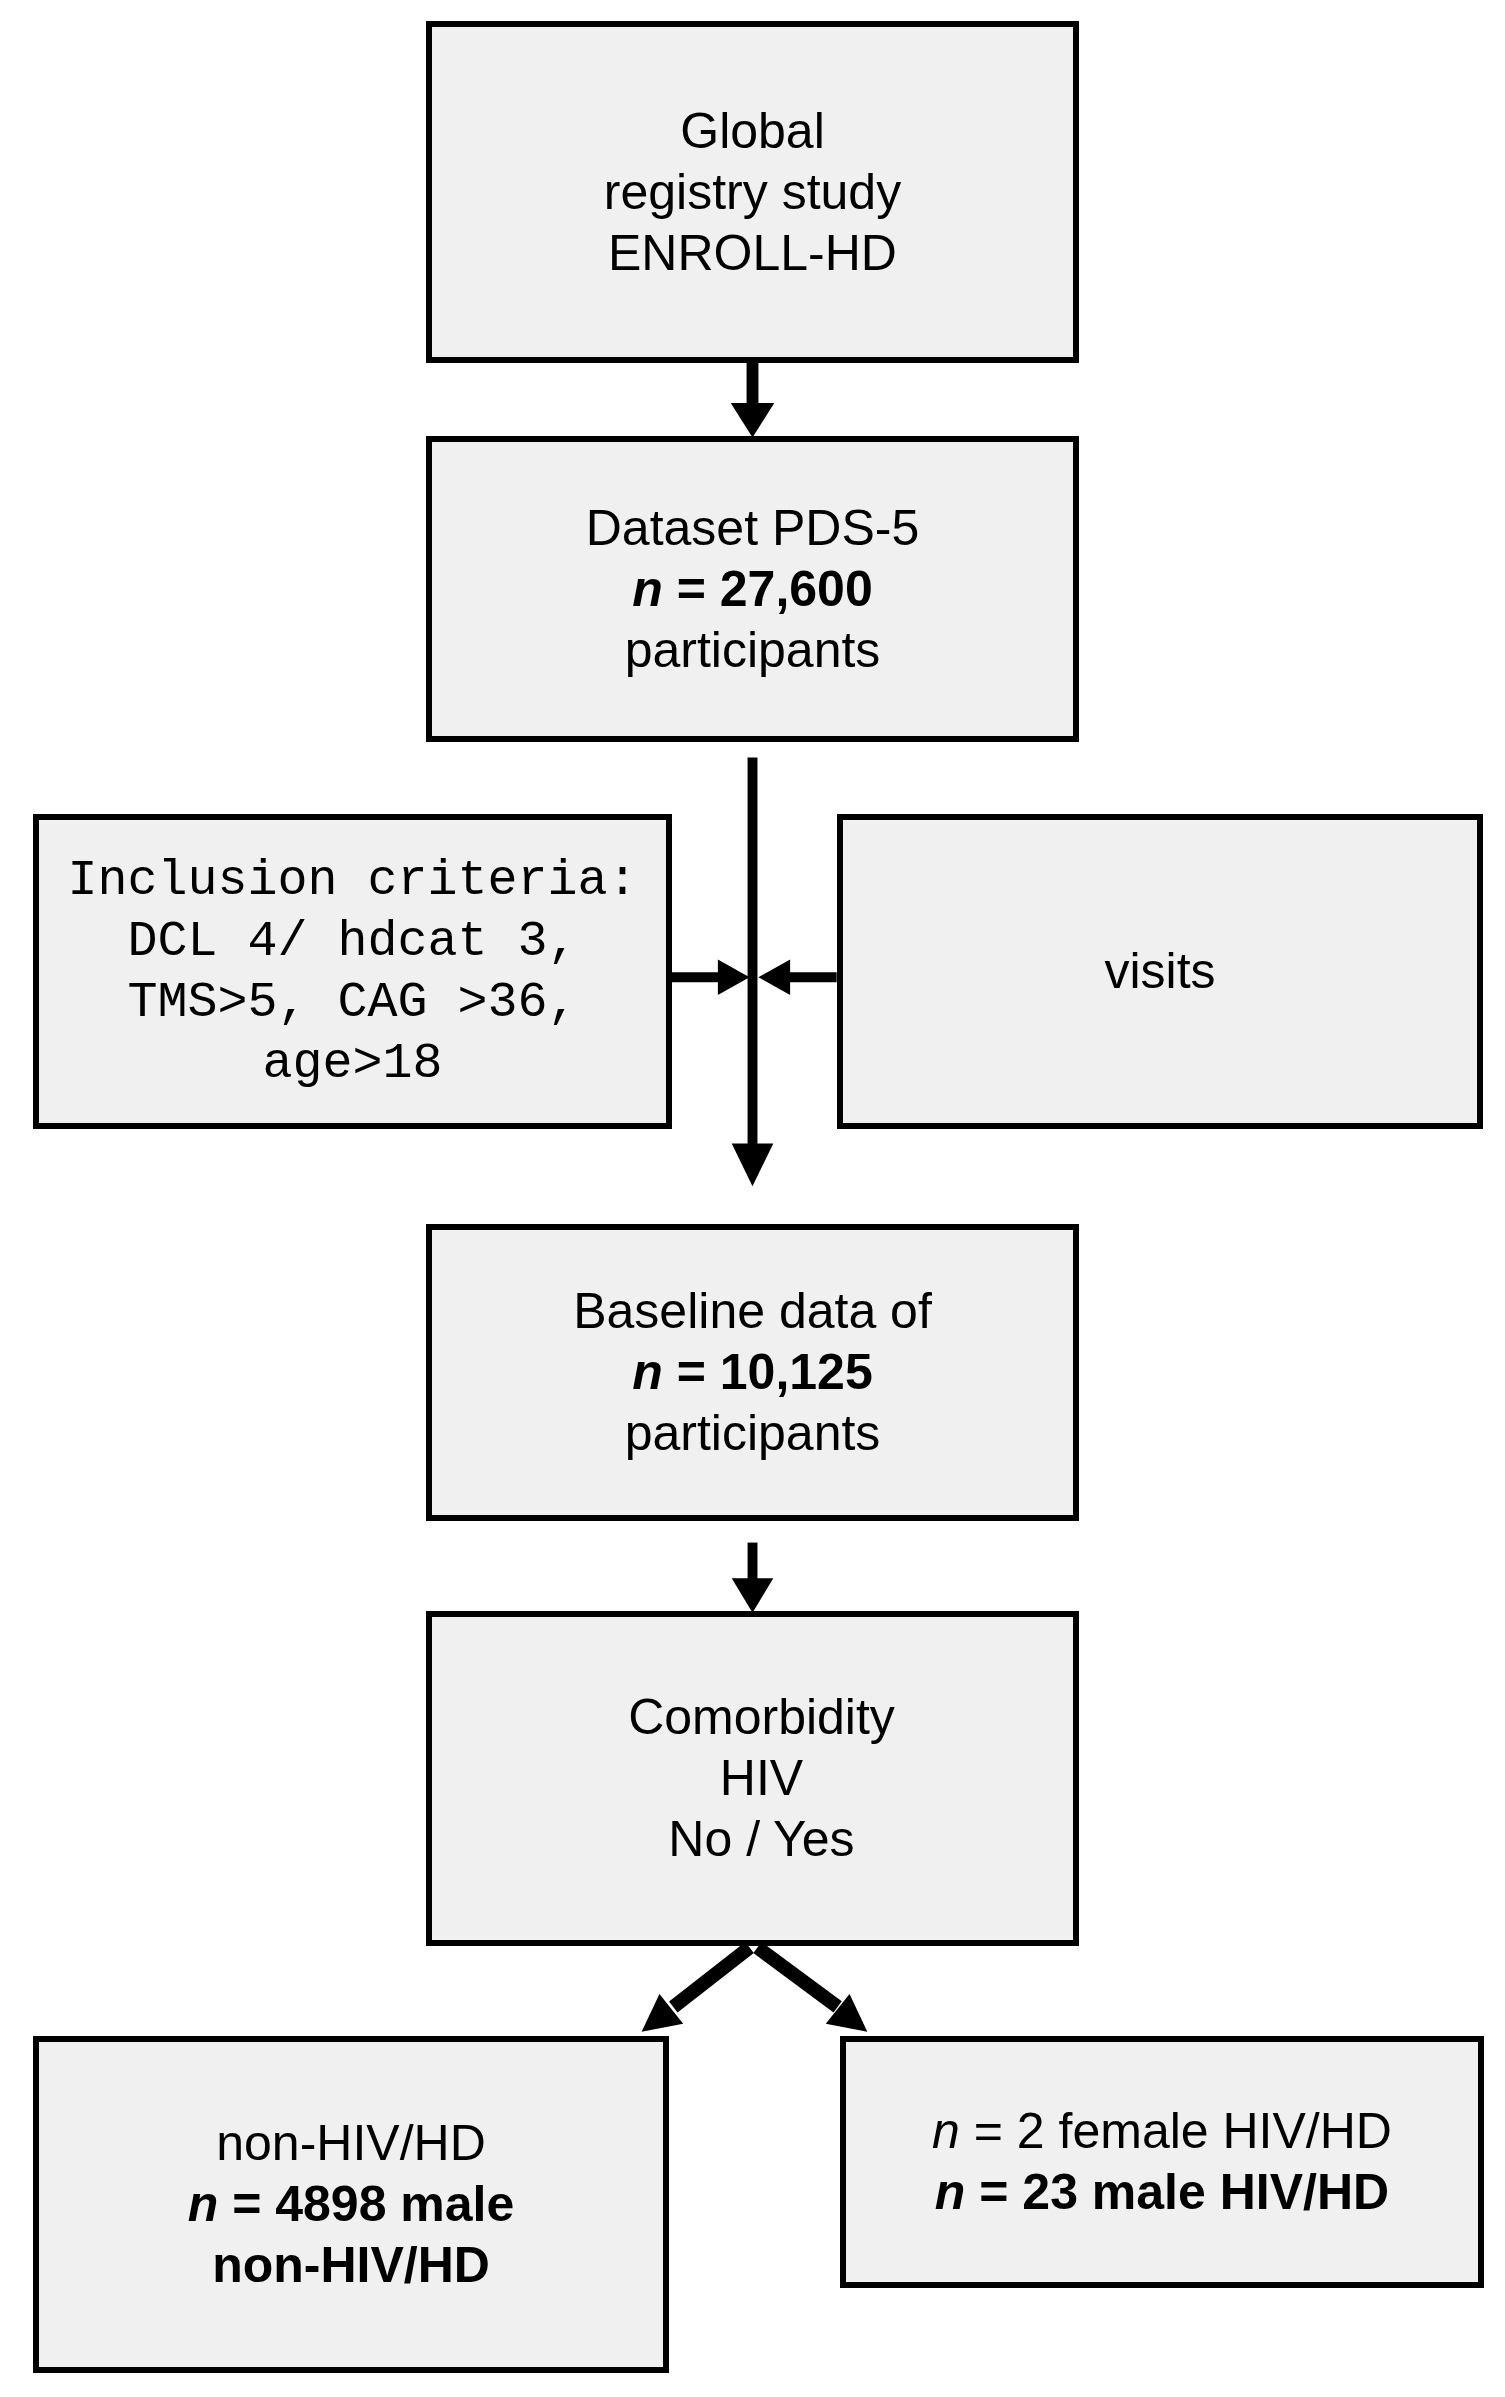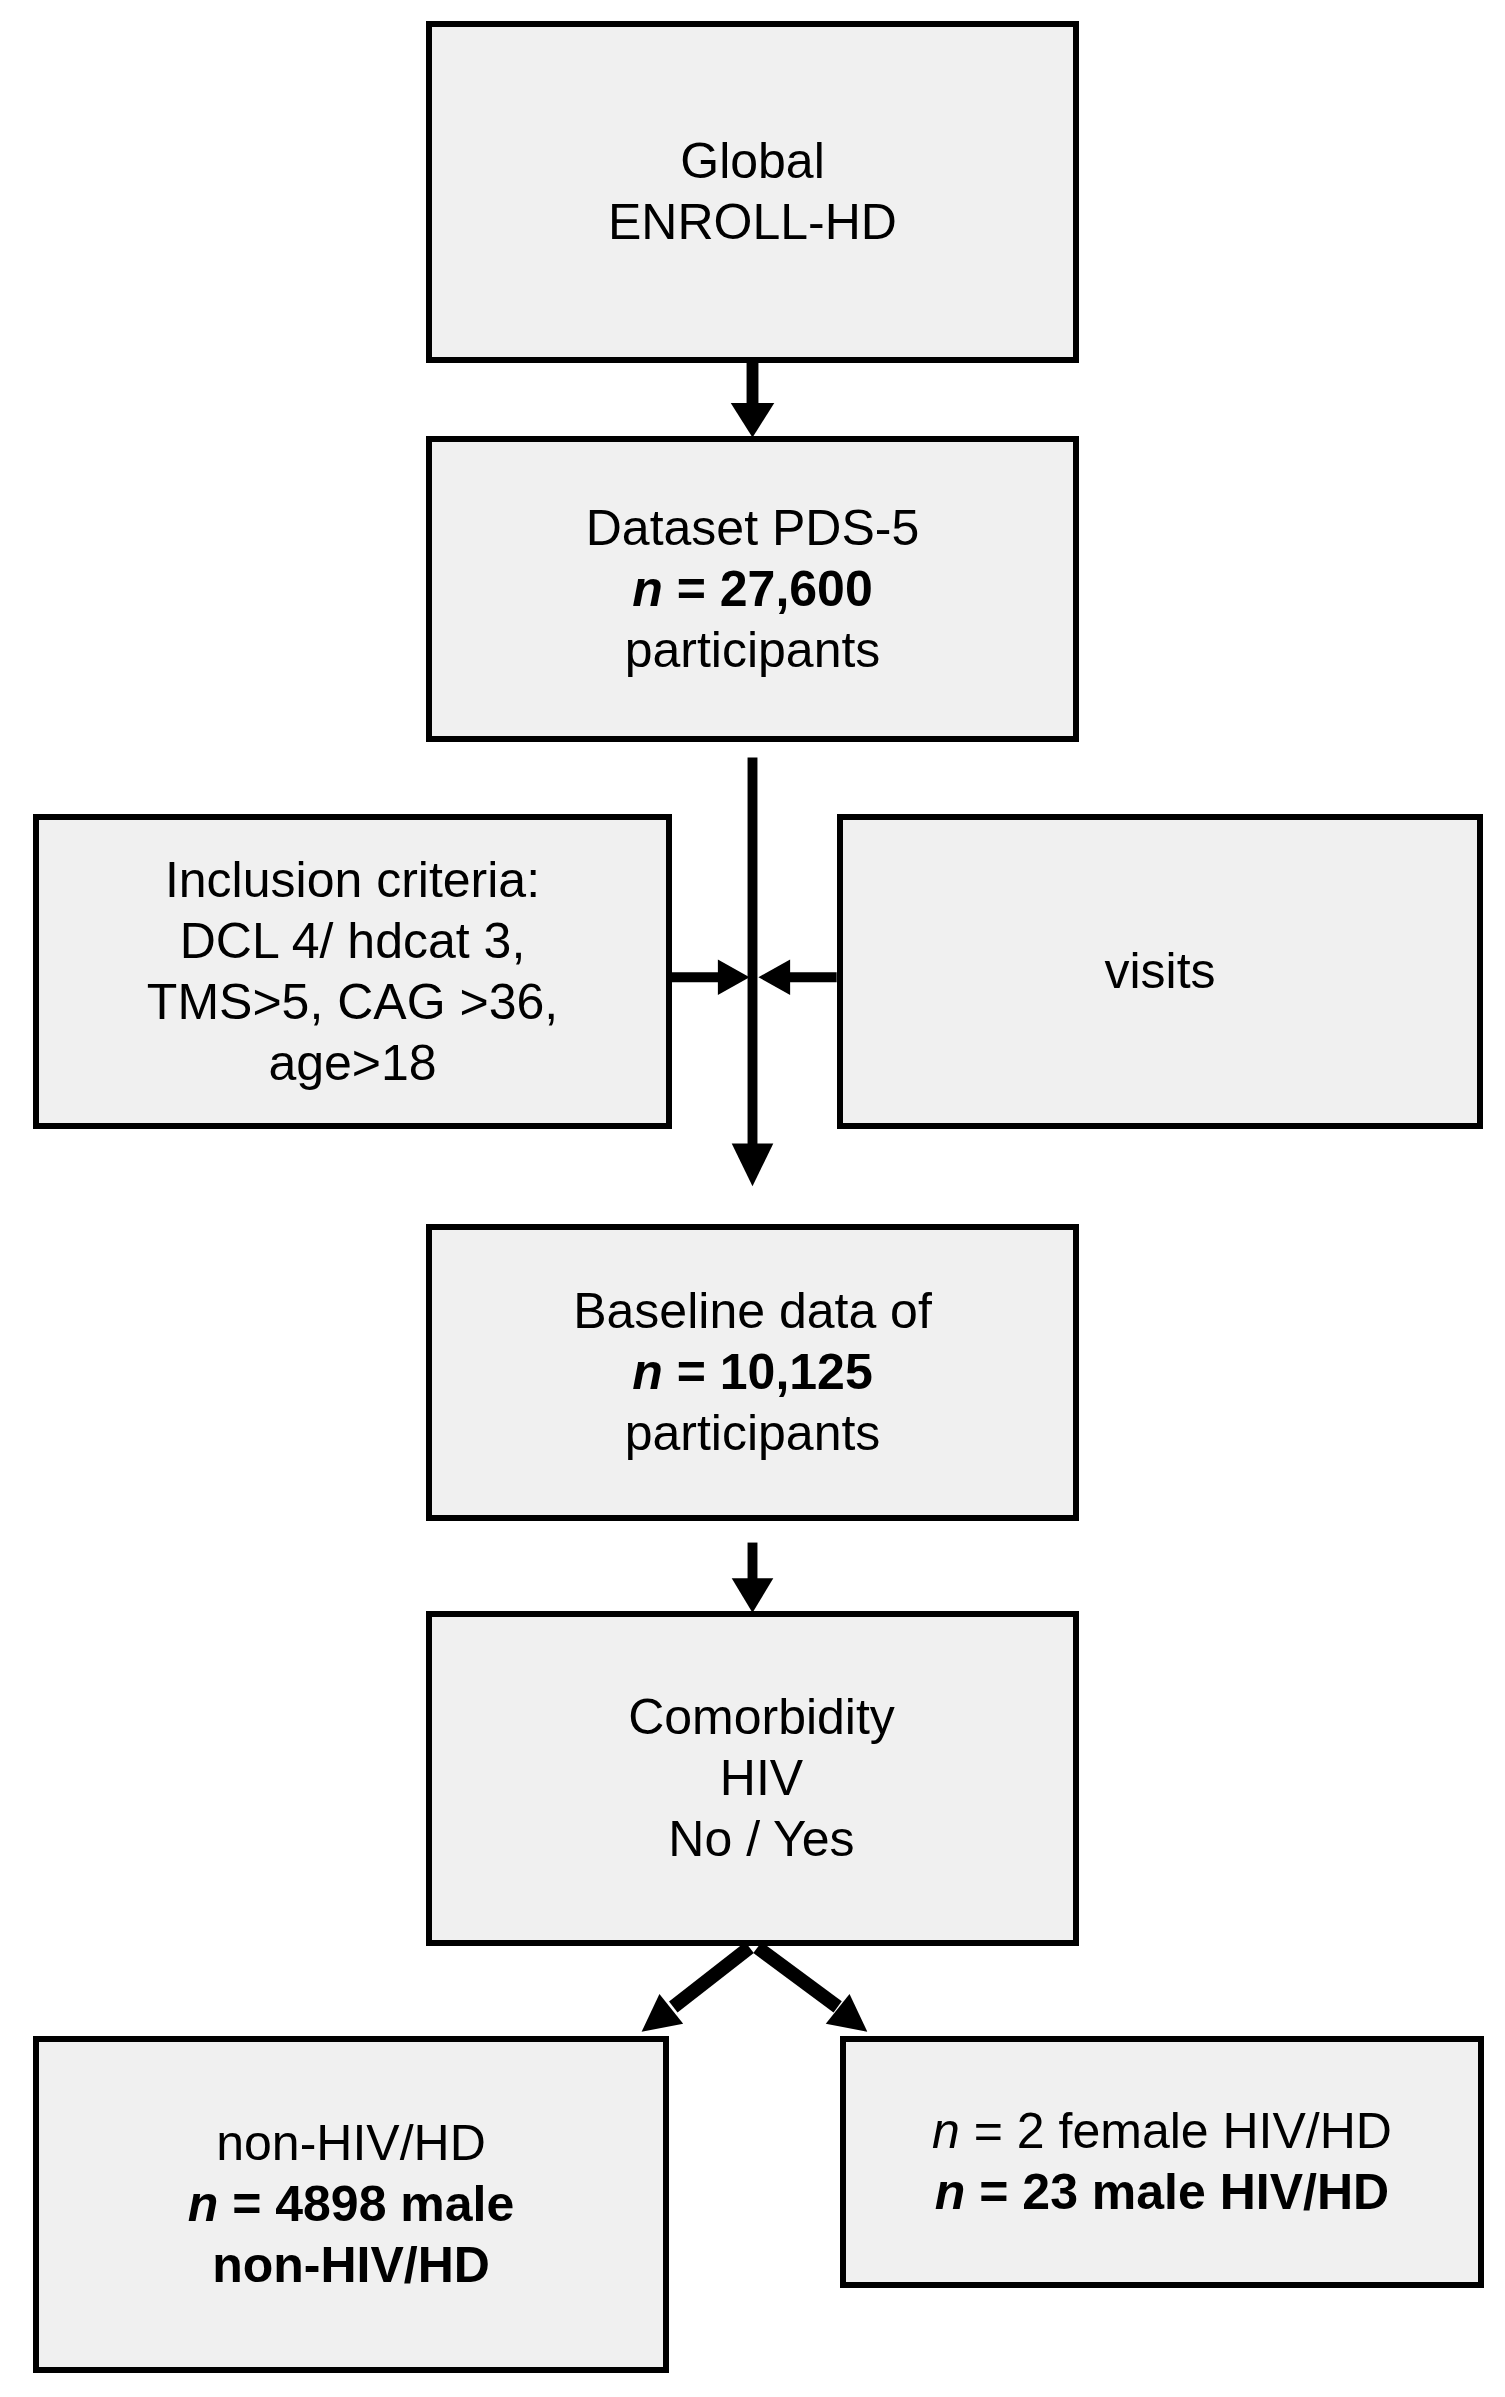--- a/index.html
+++ b/index.html
@@ -35,21 +35,21 @@
   .it{font-style:italic;}
   .bd{font-weight:bold;}
   #arrow-layer{
     position:absolute;left:0;top:0;width:1506px;height:2398px;
     color:var(--arrow);
     pointer-events:none;
   }
   
   #node-enroll      {left:426px; top:21px;   width:653px; height:342px;}
   #node-dataset     {left:426px; top:436px;  width:653px; height:306px;}
-  #node-inclusion   {left:33px;  top:814px;  width:639px; height:315px;}
+  #node-inclusion   {left:33px;  top:814px;  width:639px; height:315px;font-family:Liberation Mono, monospace;}
   #node-completed   {left:837px; top:814px;  width:646px; height:315px;}
   #node-baseline    {left:426px; top:1224px; width:653px; height:297px;}
   #node-comorbidity {left:426px; top:1611px; width:653px; height:335px;padding-left:18px;}
   #node-nonhiv      {left:33px;  top:2036px; width:636px; height:337px;}
   #node-hiv         {left:840px; top:2036px; width:644px; height:252px;}
 </style>
 </head>
 <body>
 
 <div class="canvas">
@@ -87,20 +87,21 @@
     </g>
 
     <g>
       <line x1="765" y1="1967" x2="846" y2="2027" stroke-width="14"></line>
       <polygon points="876,2052 834,2044 858,2014" stroke="none"></polygon>
     </g>
   </svg>
 
   <div class="node" id="node-enroll">
       <div class="tline"><span>Global</span></div>
+      <div class="tline"><span>registry study</span></div>
       <div class="tline"><span>ENROLL-HD</span></div>
     </div>
 
   <div class="node" id="node-dataset">
       <div class="tline"><span>Dataset PDS-5</span></div>
       <div class="tline"><span class="it bd">n</span><span class="bd"> = 27,600</span></div>
       <div class="tline"><span>participants</span></div>
     </div>
 
   <div class="node" id="node-inclusion">

